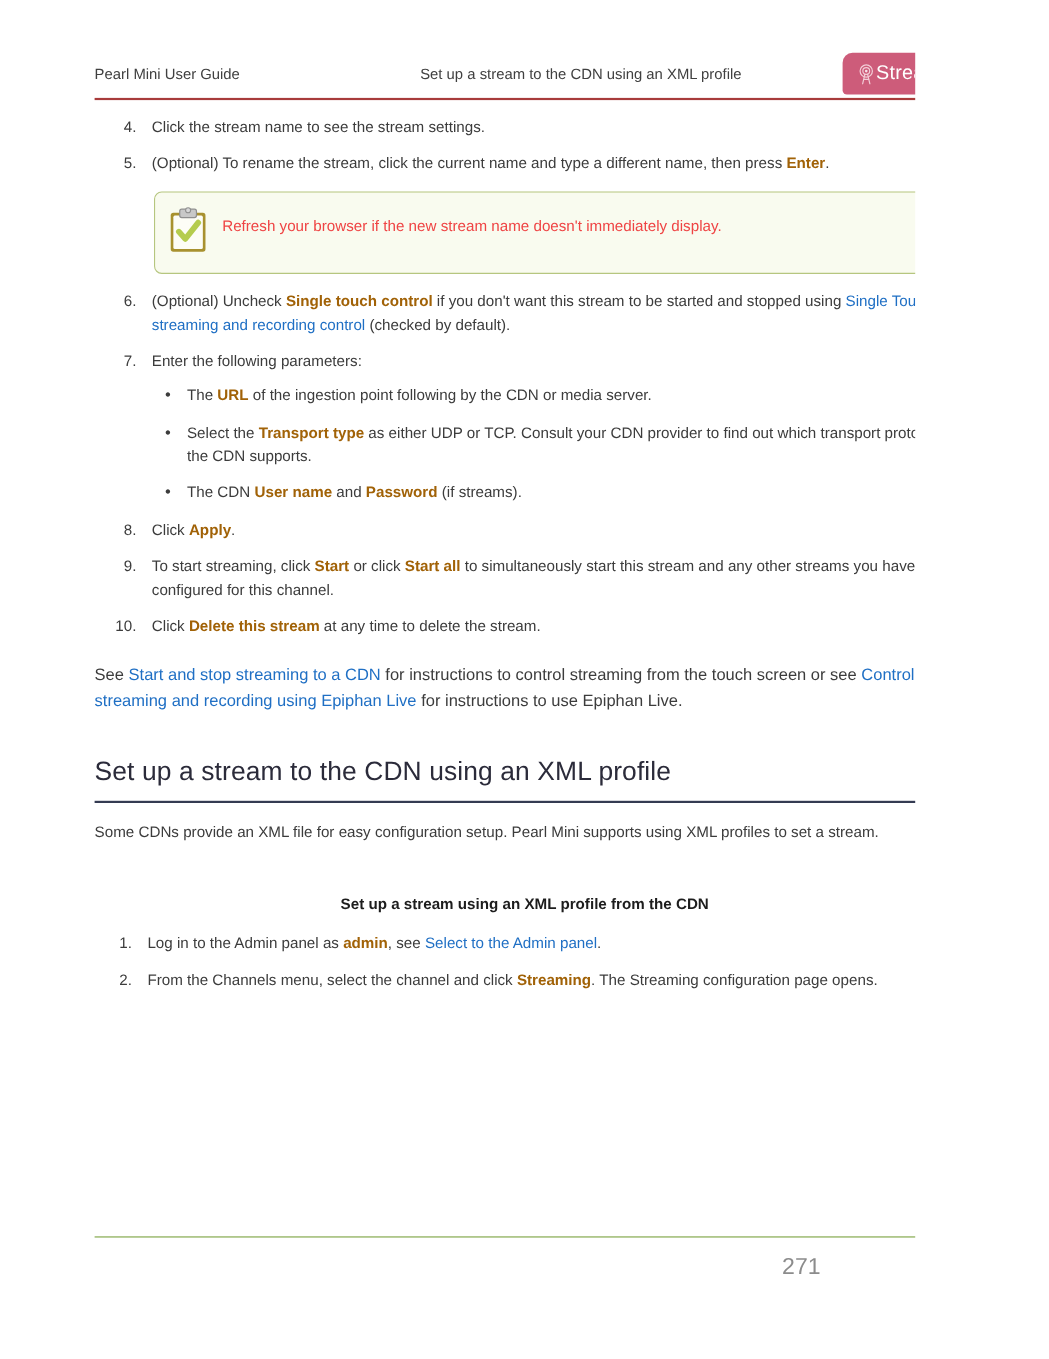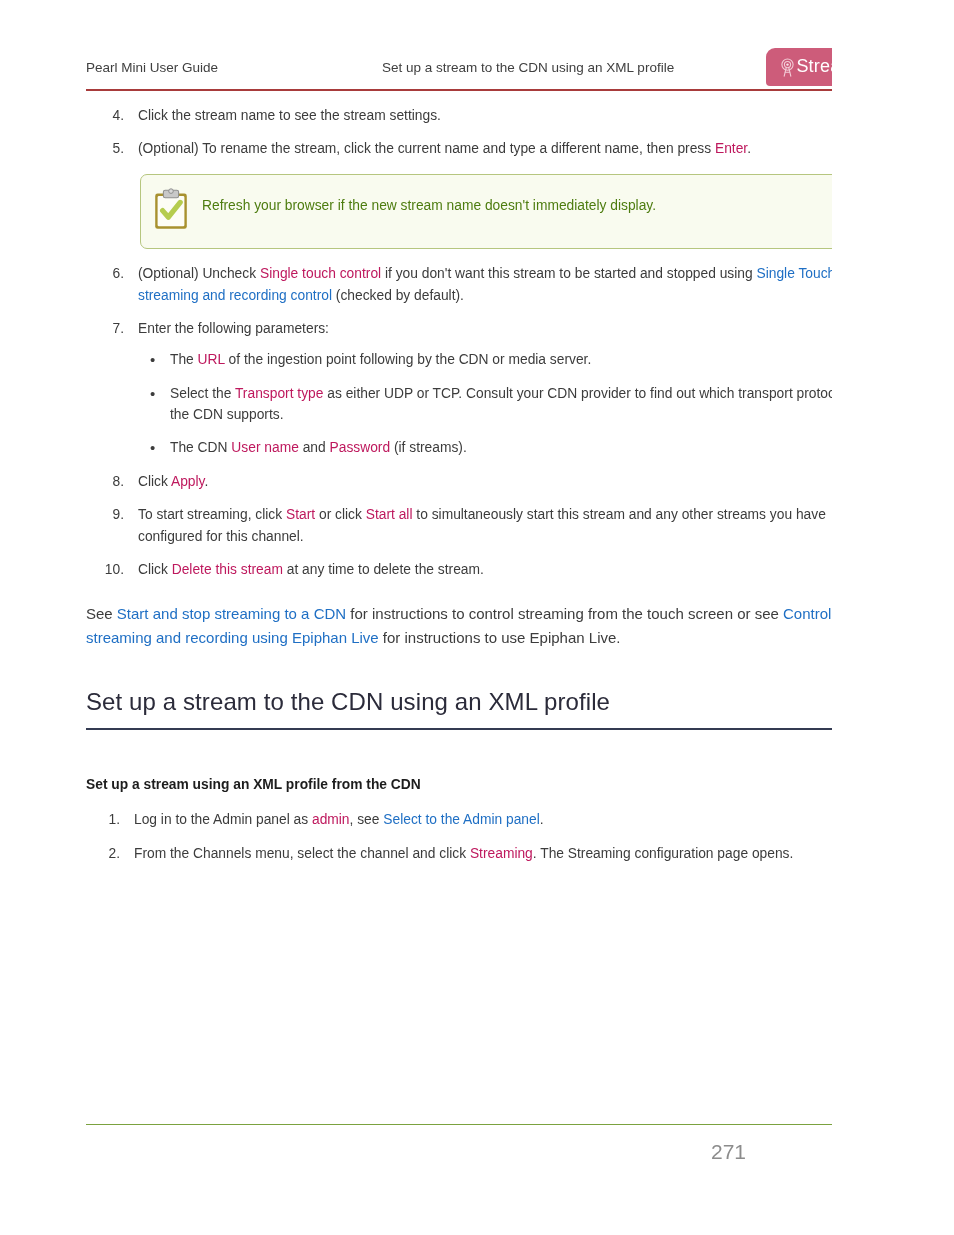--- a/index.html
+++ b/index.html
@@ -90,22 +90,22 @@
     font-size: 13.8px;
     line-height: 1.55;
     color: #3c3c3c;
   }
 
   a, .link {
     color: #1f6fc4;
     text-decoration: none;
   }
   b, strong, .b {
-    font-weight: normal;
-    color: #be185d;
+    font-weight: bold;
+    color: #a16207;
   }
 
   
   ol.numlist {
     list-style: none;
     margin: 0;
     padding: 0;
   }
   ol.numlist > li {
     position: relative;
@@ -155,21 +155,21 @@
     padding: 12px 14px 12px 13px;
     display: flex;
     align-items: flex-start;
     gap: 14px;
     box-sizing: border-box;
   }
   .note .note-text {
     padding-top: 8px;
     font-size: 13.8px;
     line-height: 1.55;
-    color: #4d7c0f;
+    color: #ef4444;
   }
   .note.tall .note-text { padding-top: 3px; }
   .clip-icon { flex: 0 0 auto; margin-top: 1px; }
 
   
   h1.sec {
     font-size: 24px;
     font-weight: normal;
     color: #2b2b3a;
     margin: 34px 0 0 0;
@@ -180,20 +180,21 @@
   p.body {
     margin: 16px 0 0 0;
     font-size: 13.8px;
     line-height: 1.55;
   }
   h2.sub {
     font-size: 13.8px;
     font-weight: bold;
     color: #1d1d1d;
     margin: 44px 0 14px 0;
+    text-align: center;
   }
 
   .see-para {
     margin: 22px 0 12px 0;
     font-size: 15px;
     line-height: 1.55;
   }
 
   
   .footer-rule {
@@ -305,20 +306,21 @@
       <li>
         <span class="marker">10.</span>
         <span>Click </span><b>Delete this stream</b><span> at any time to delete the stream.</span>
       </li>
     </ol>
 
     <p class="see-para"><span>See </span><a href="#" class="link">Start and stop streaming to a CDN</a><span> for instructions to control streaming from the touch screen or see </span><a href="#" class="link">Control streaming and recording using Epiphan Live</a><span> for instructions to use Epiphan Live.</span></p>
 
     <h1 class="sec">Set up a stream to the CDN using an XML profile</h1>
 
+    <p class="body">Some CDNs provide an XML file for easy configuration setup. Pearl Mini supports using XML profiles to set a stream.</p>
 
     <h2 class="sub">Set up a stream using an XML profile from the CDN</h2>
 
     <ol class="numlist sub">
       <li>
         <span class="marker">1.</span>
         <span>Log in to the Admin panel as </span><b>admin</b><span>, see </span><a href="#" class="link">Select to the Admin panel</a><span>.</span>
       </li>
       <li>
         <span class="marker">2.</span>

